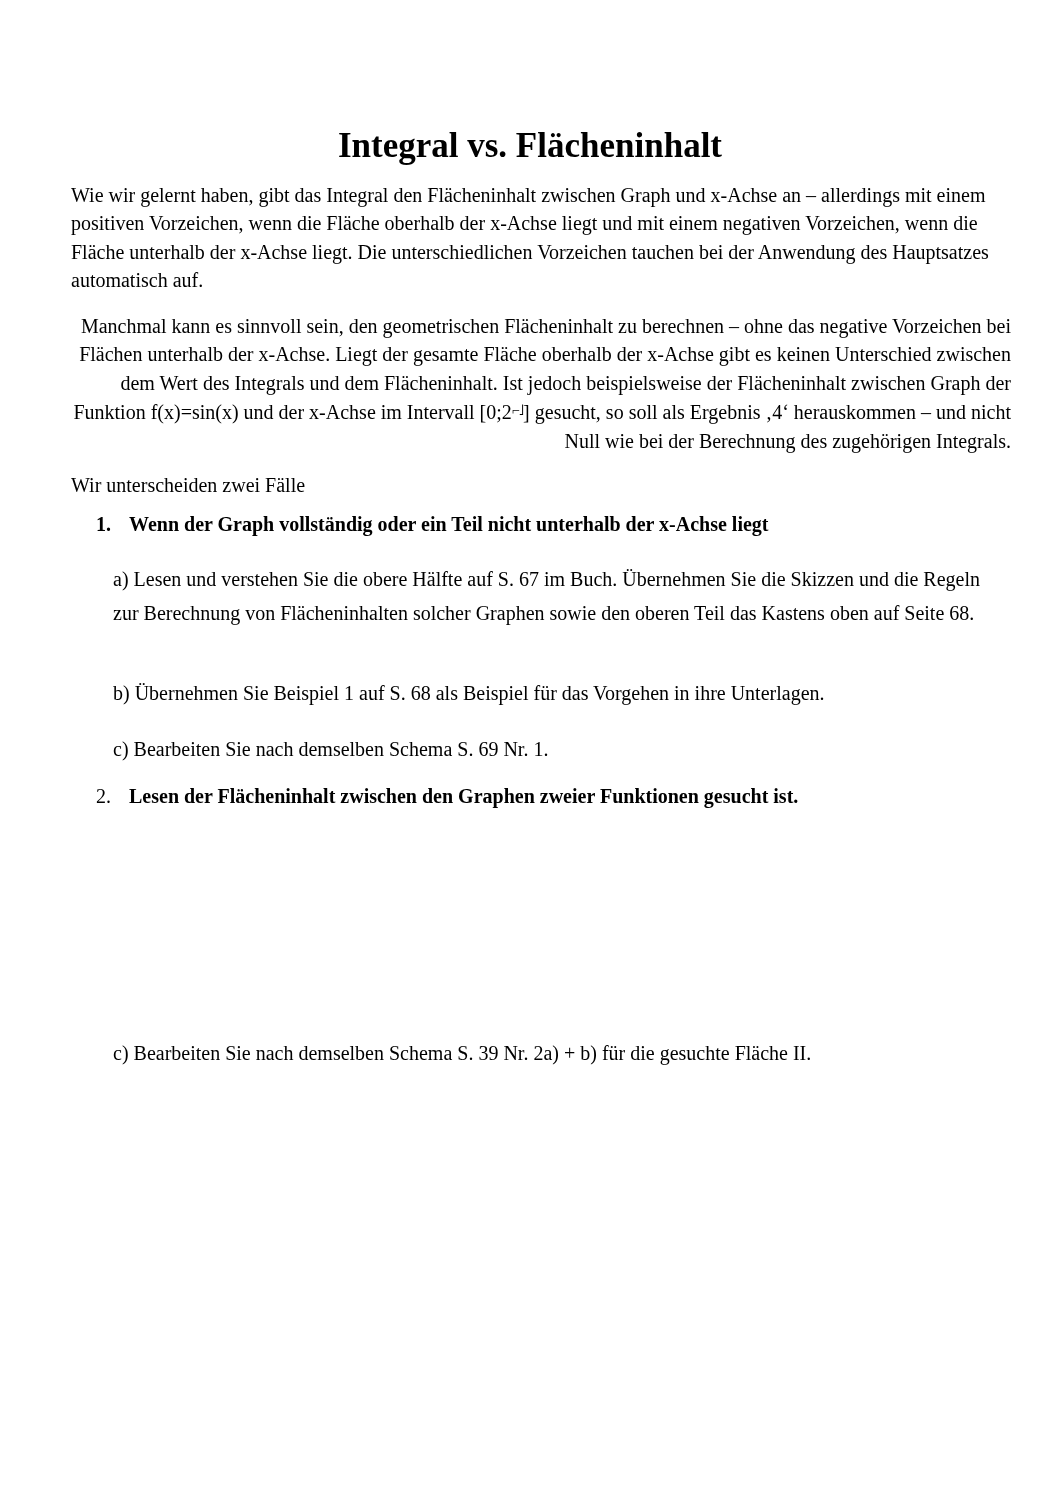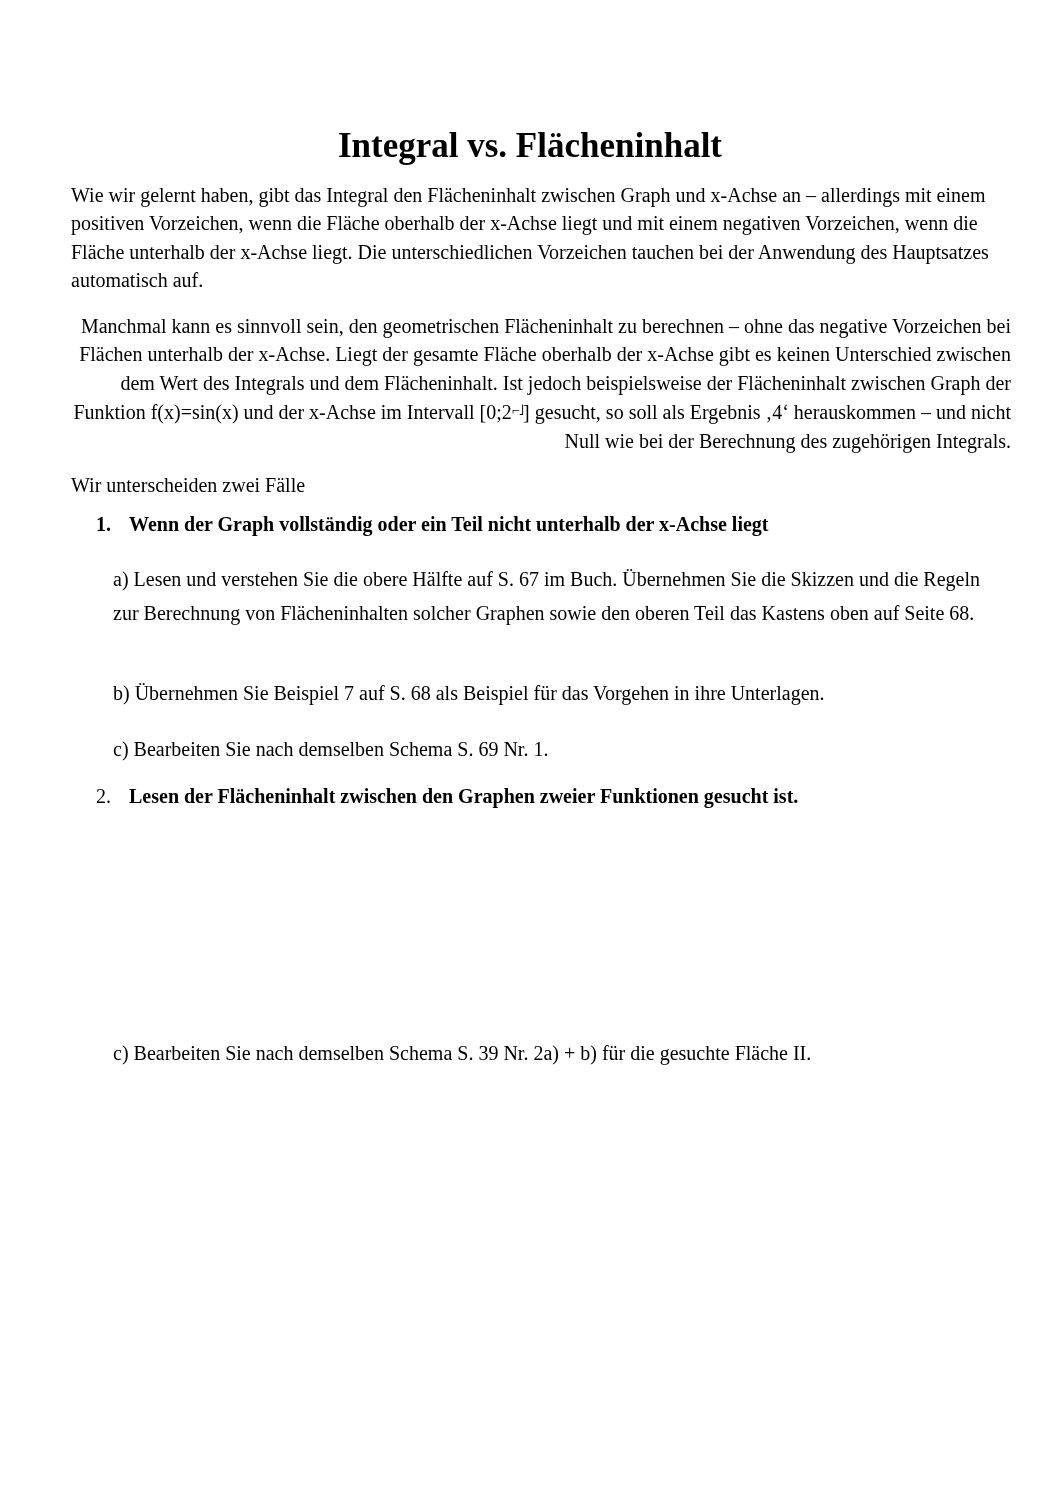--- a/index.html
+++ b/index.html
@@ -122,21 +122,21 @@
 
   <p class="para p2"><span>Manchmal kann es sinnvoll sein, den geometrischen Flächeninhalt zu berechnen – ohne das negative Vorzeichen bei Flächen unterhalb der x-Achse. Liegt der gesamte Fläche oberhalb der x-Achse gibt es keinen Unterschied zwischen dem Wert des Integrals und dem Flächeninhalt.  Ist jedoch beispielsweise der Flächeninhalt zwischen Graph der Funktion f(x)=sin(x) und der x-Achse im Intervall [0;2</span><span class="pi-glyph">⌐˩</span><span>] gesucht, so soll als Ergebnis ‚4‘ herauskommen – und nicht Null wie bei der Berechnung des zugehörigen Integrals.</span></p>
 
   <p class="para p3">Wir unterscheiden zwei Fälle</p>
 
   <div class="list-item-heading h1">
     <span class="list-num bold">1.</span>
     <span class="list-text">Wenn der Graph vollständig oder ein Teil nicht unterhalb der x-Achse liegt</span>
   </div>
   <p class="sub s1a">a) Lesen und verstehen Sie die obere Hälfte auf S. 67 im Buch. Übernehmen Sie die Skizzen und die Regeln zur Berechnung von Flächeninhalten solcher Graphen sowie den oberen Teil das Kastens oben auf Seite 68.</p>
-  <p class="sub s1b">b) Übernehmen Sie Beispiel 7 auf S. 68 als Beispiel für das Vorgehen in ihre Unterlagen.</p>
+  <p class="sub s1b">b) Übernehmen Sie Beispiel 1 auf S. 68 als Beispiel für das Vorgehen in ihre Unterlagen.</p>
   <p class="sub s1c">c) Bearbeiten Sie nach demselben Schema S. 69 Nr. 1.</p>
 
   <div class="list-item-heading h2">
     <span class="list-num">2.</span>
     <span class="list-text">Lesen der Flächeninhalt zwischen den Graphen zweier Funktionen gesucht ist.</span>
   </div>
   <p class="sub s2c">c) Bearbeiten Sie nach demselben Schema S. 39 Nr. 2a) + b) für die gesuchte Fläche II.</p>
 
 </div>
 

